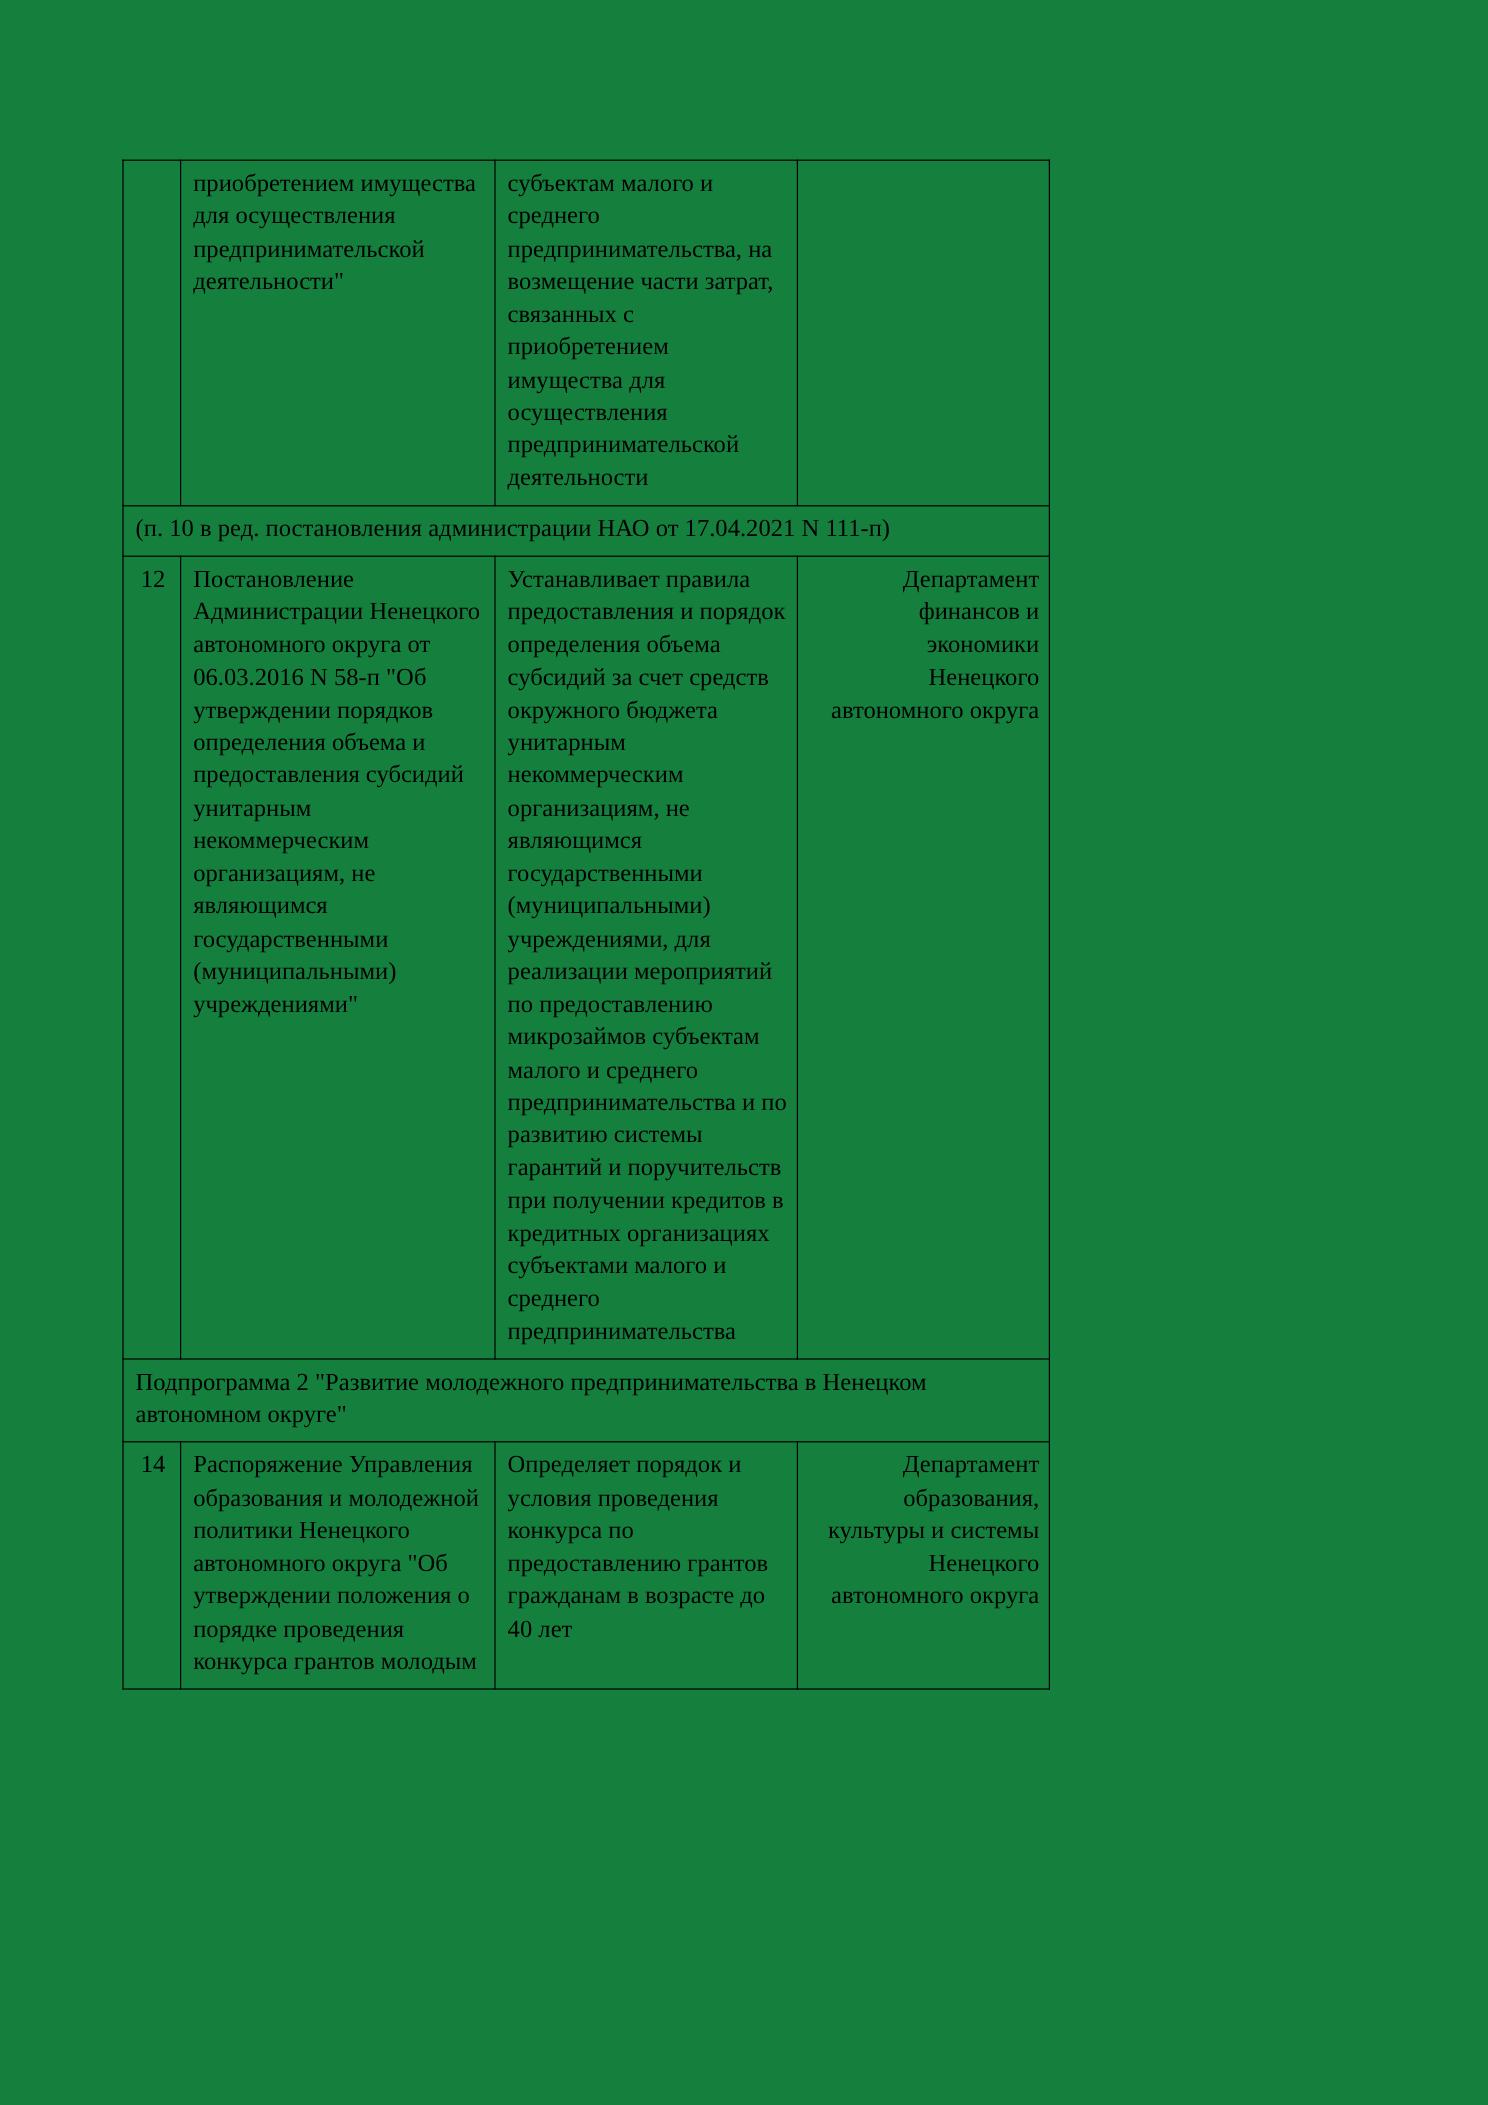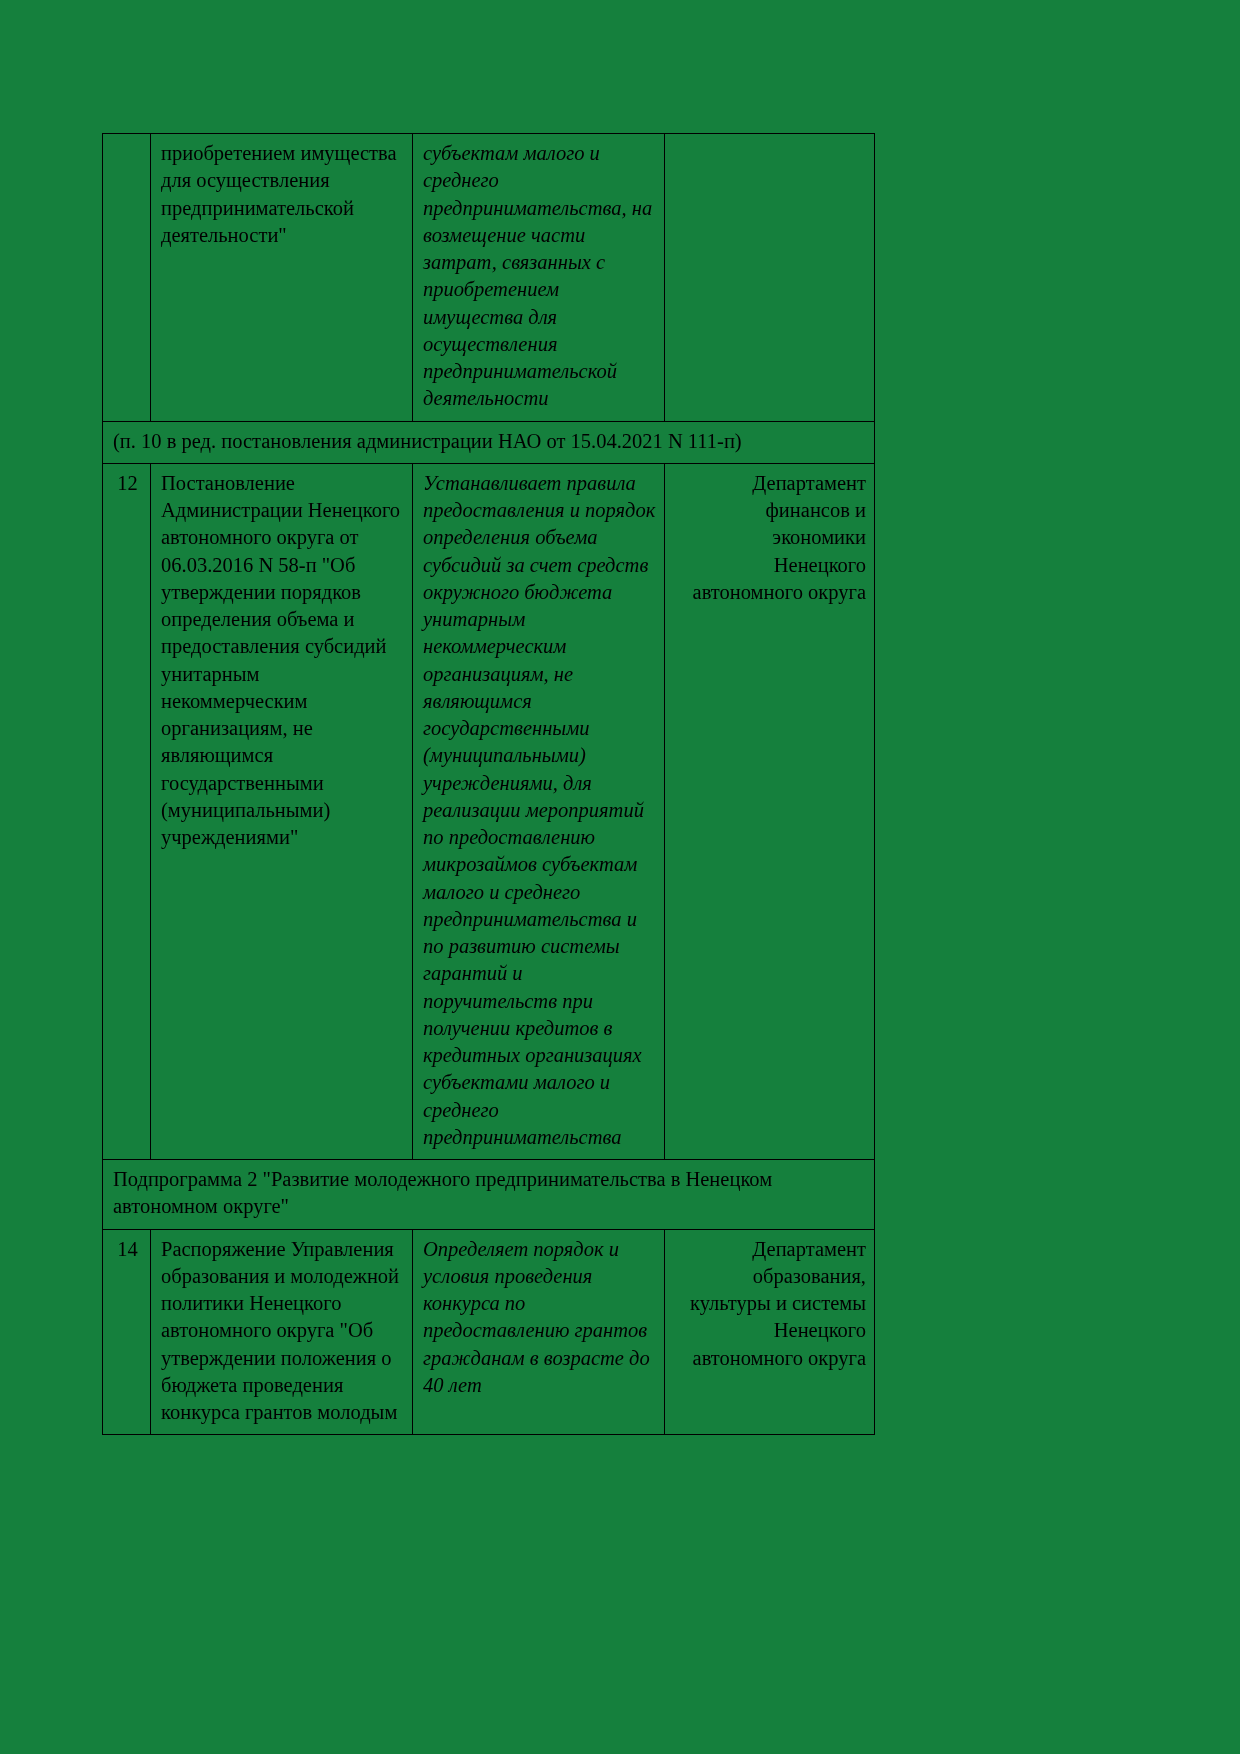--- a/index.html
+++ b/index.html
@@ -36,21 +36,21 @@
   .doc-table td {
     border: 1.6px solid #000000;
     vertical-align: top;
     padding: 6px 8px 8px 10px;
     word-wrap: break-word;
     overflow-wrap: break-word;
     hyphens: none;
   }
   .col-num    { width: 48px;  text-align: center; padding-left: 4px; padding-right: 4px; }
   .col-doc    { width: 262px; }
-  .col-desc   { width: 252px; font-style: italic; }
+  .col-desc   { width: 252px; }
   .col-owner  { width: 210px; text-align: right; }
 
   
   .cont-cell { }
 
   .note-cell {
     text-align: left;
     padding: 8px 10px 10px 10px;
   }
   .subprog-cell {
@@ -73,37 +73,37 @@
     <tbody>
 
       <tr>
         <td class="col-num cont-cell"></td>
         <td class="col-doc">приобретением имущества для осуществления предпринимательской деятельности"</td>
         <td class="col-desc">субъектам малого и среднего предпринимательства, на возмещение части затрат, связанных с приобретением имущества для осуществления предпринимательской деятельности</td>
         <td class="col-owner"></td>
       </tr>
 
       <tr>
-        <td class="note-cell" colspan="4">(п. 10 в ред. постановления администрации НАО от 15.04.2021 N 111-п)</td>
+        <td class="note-cell" colspan="4">(п. 10 в ред. постановления администрации НАО от 17.04.2021 N 111-п)</td>
       </tr>
 
       <tr>
         <td class="col-num">12</td>
         <td class="col-doc">Постановление Администрации Ненецкого автономного округа от 06.03.2016 N 58-п "Об утверждении порядков определения объема и предоставления субсидий унитарным некоммерческим организациям, не являющимся государственными (муниципальными) учреждениями"</td>
         <td class="col-desc">Устанавливает правила предоставления и порядок определения объема субсидий за счет средств окружного бюджета унитарным некоммерческим организациям, не являющимся государственными (муниципальными) учреждениями, для реализации мероприятий по предоставлению микрозаймов субъектам малого и среднего предпринимательства и по развитию системы гарантий и поручительств при получении кредитов в кредитных организациях субъектами малого и среднего предпринимательства</td>
         <td class="col-owner">Департамент финансов и экономики Ненецкого автономного округа</td>
       </tr>
 
       <tr>
         <td class="subprog-cell" colspan="4">Подпрограмма 2 "Развитие молодежного предпринимательства в Ненецком автономном округе"</td>
       </tr>
 
       <tr>
         <td class="col-num">14</td>
-        <td class="col-doc">Распоряжение Управления образования и молодежной политики Ненецкого автономного округа "Об утверждении положения о бюджета проведения конкурса грантов молодым</td>
+        <td class="col-doc">Распоряжение Управления образования и молодежной политики Ненецкого автономного округа "Об утверждении положения о порядке проведения конкурса грантов молодым</td>
         <td class="col-desc">Определяет порядок и условия проведения конкурса по предоставлению грантов гражданам в возрасте до 40 лет</td>
         <td class="col-owner">Департамент образования, культуры и системы Ненецкого автономного округа</td>
       </tr>
 
     </tbody>
   </table>
 
 </div>
 
 </body></html>

